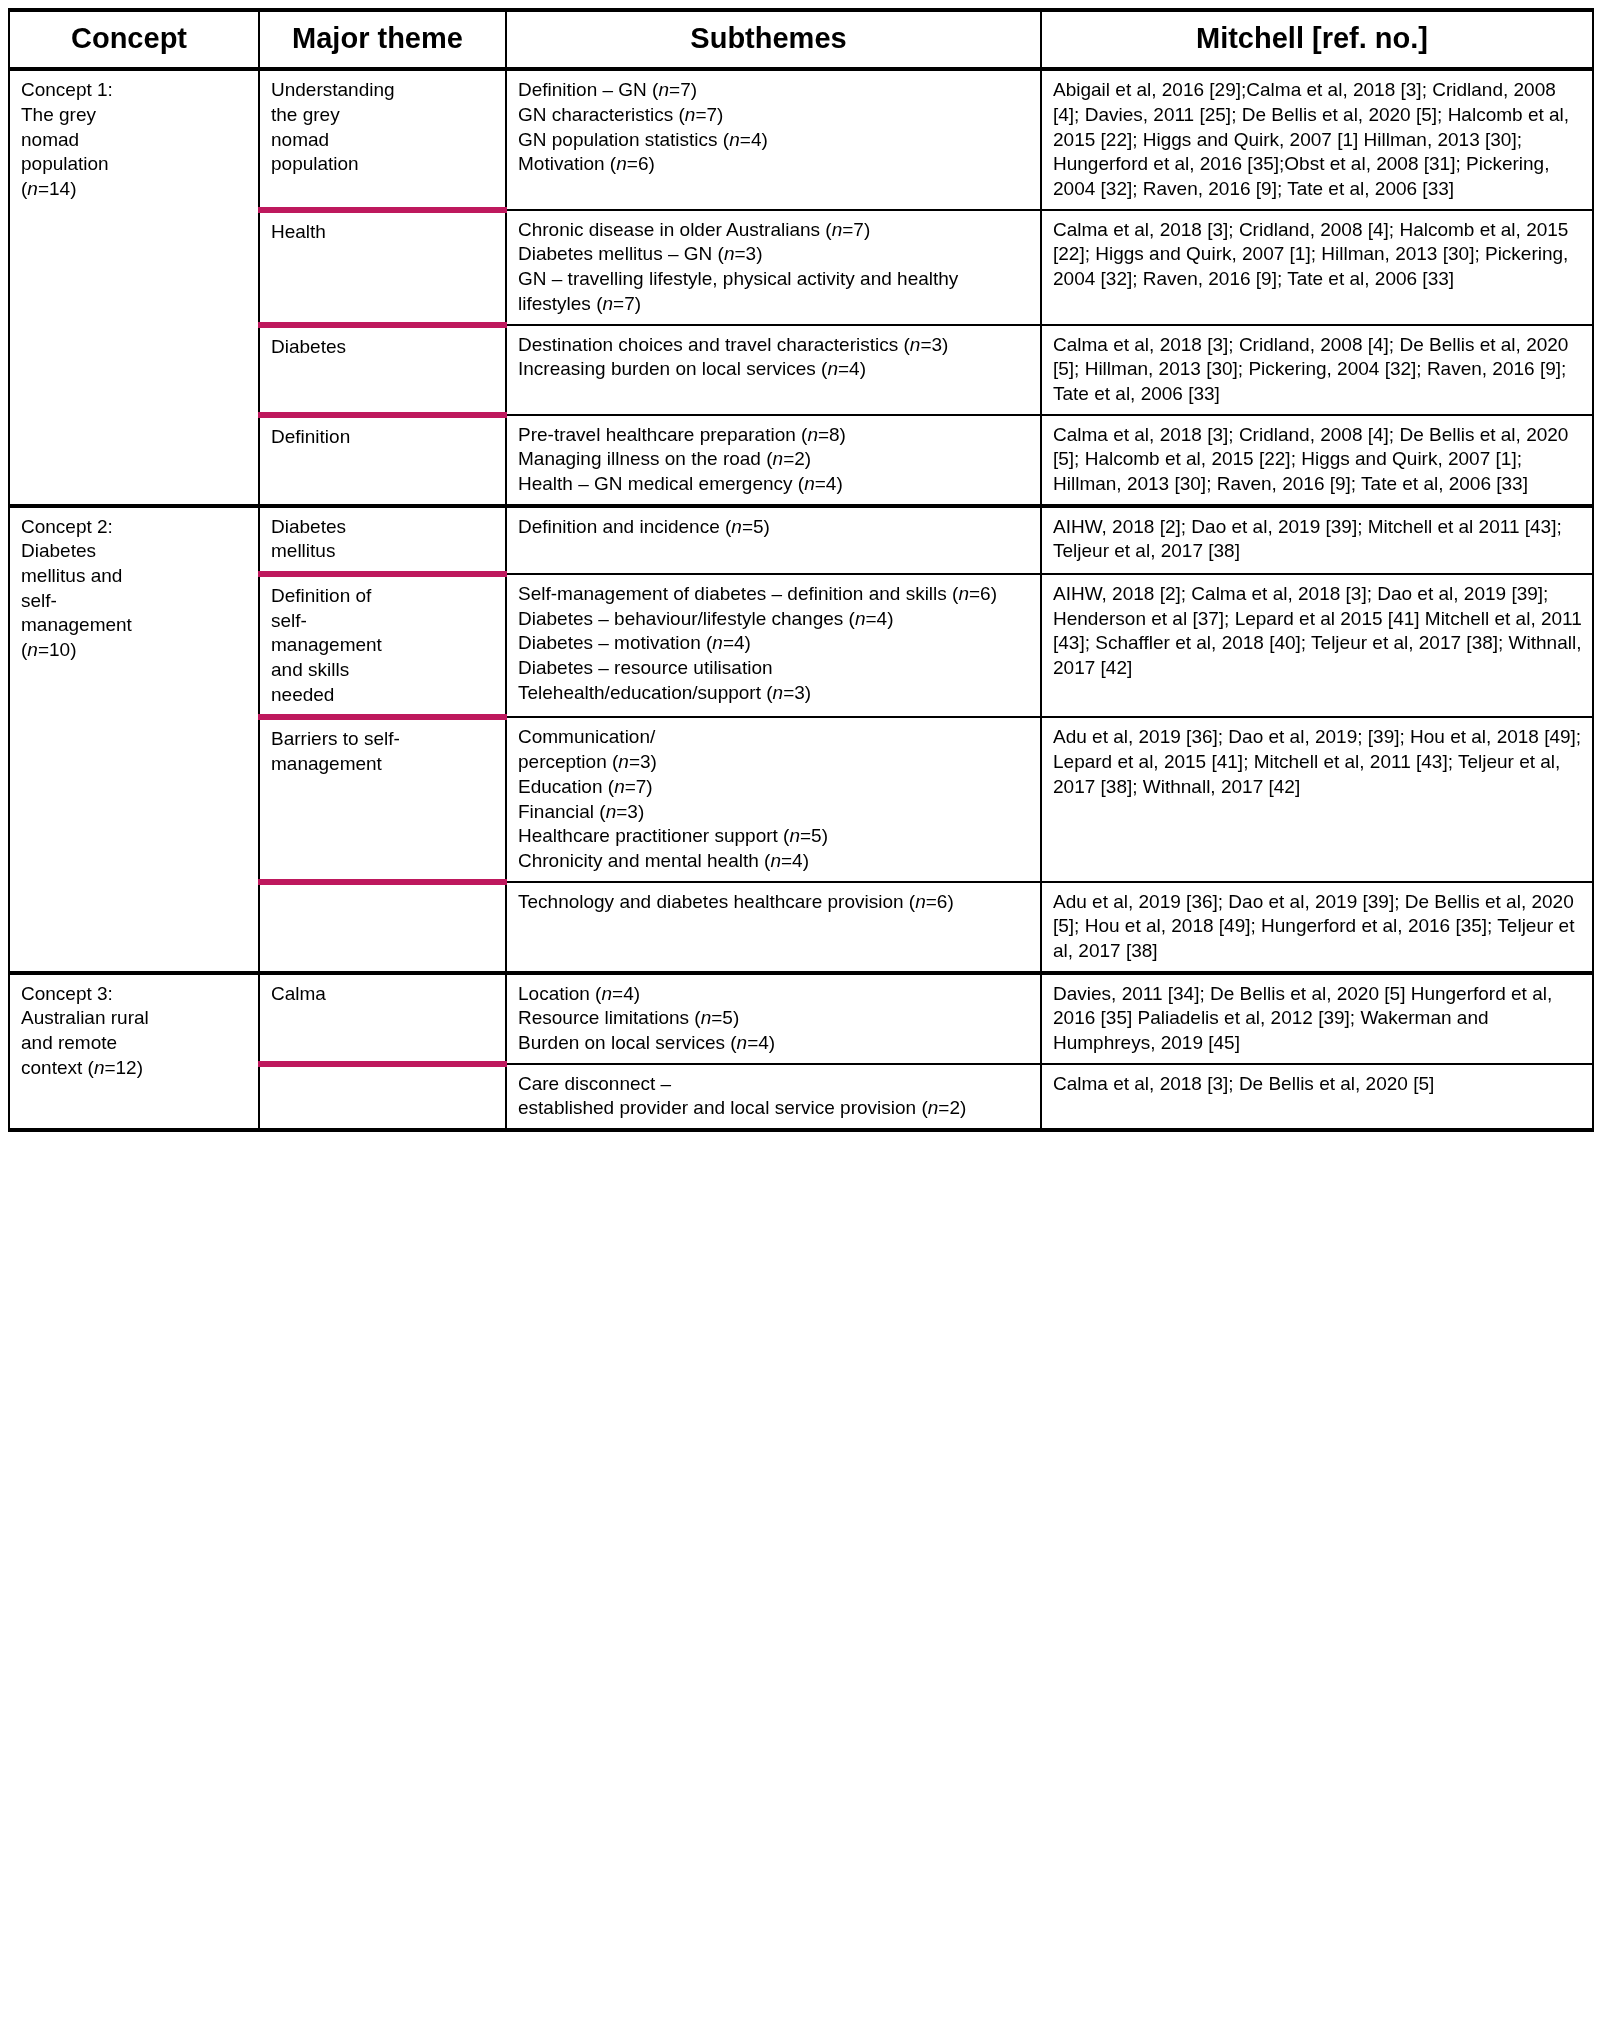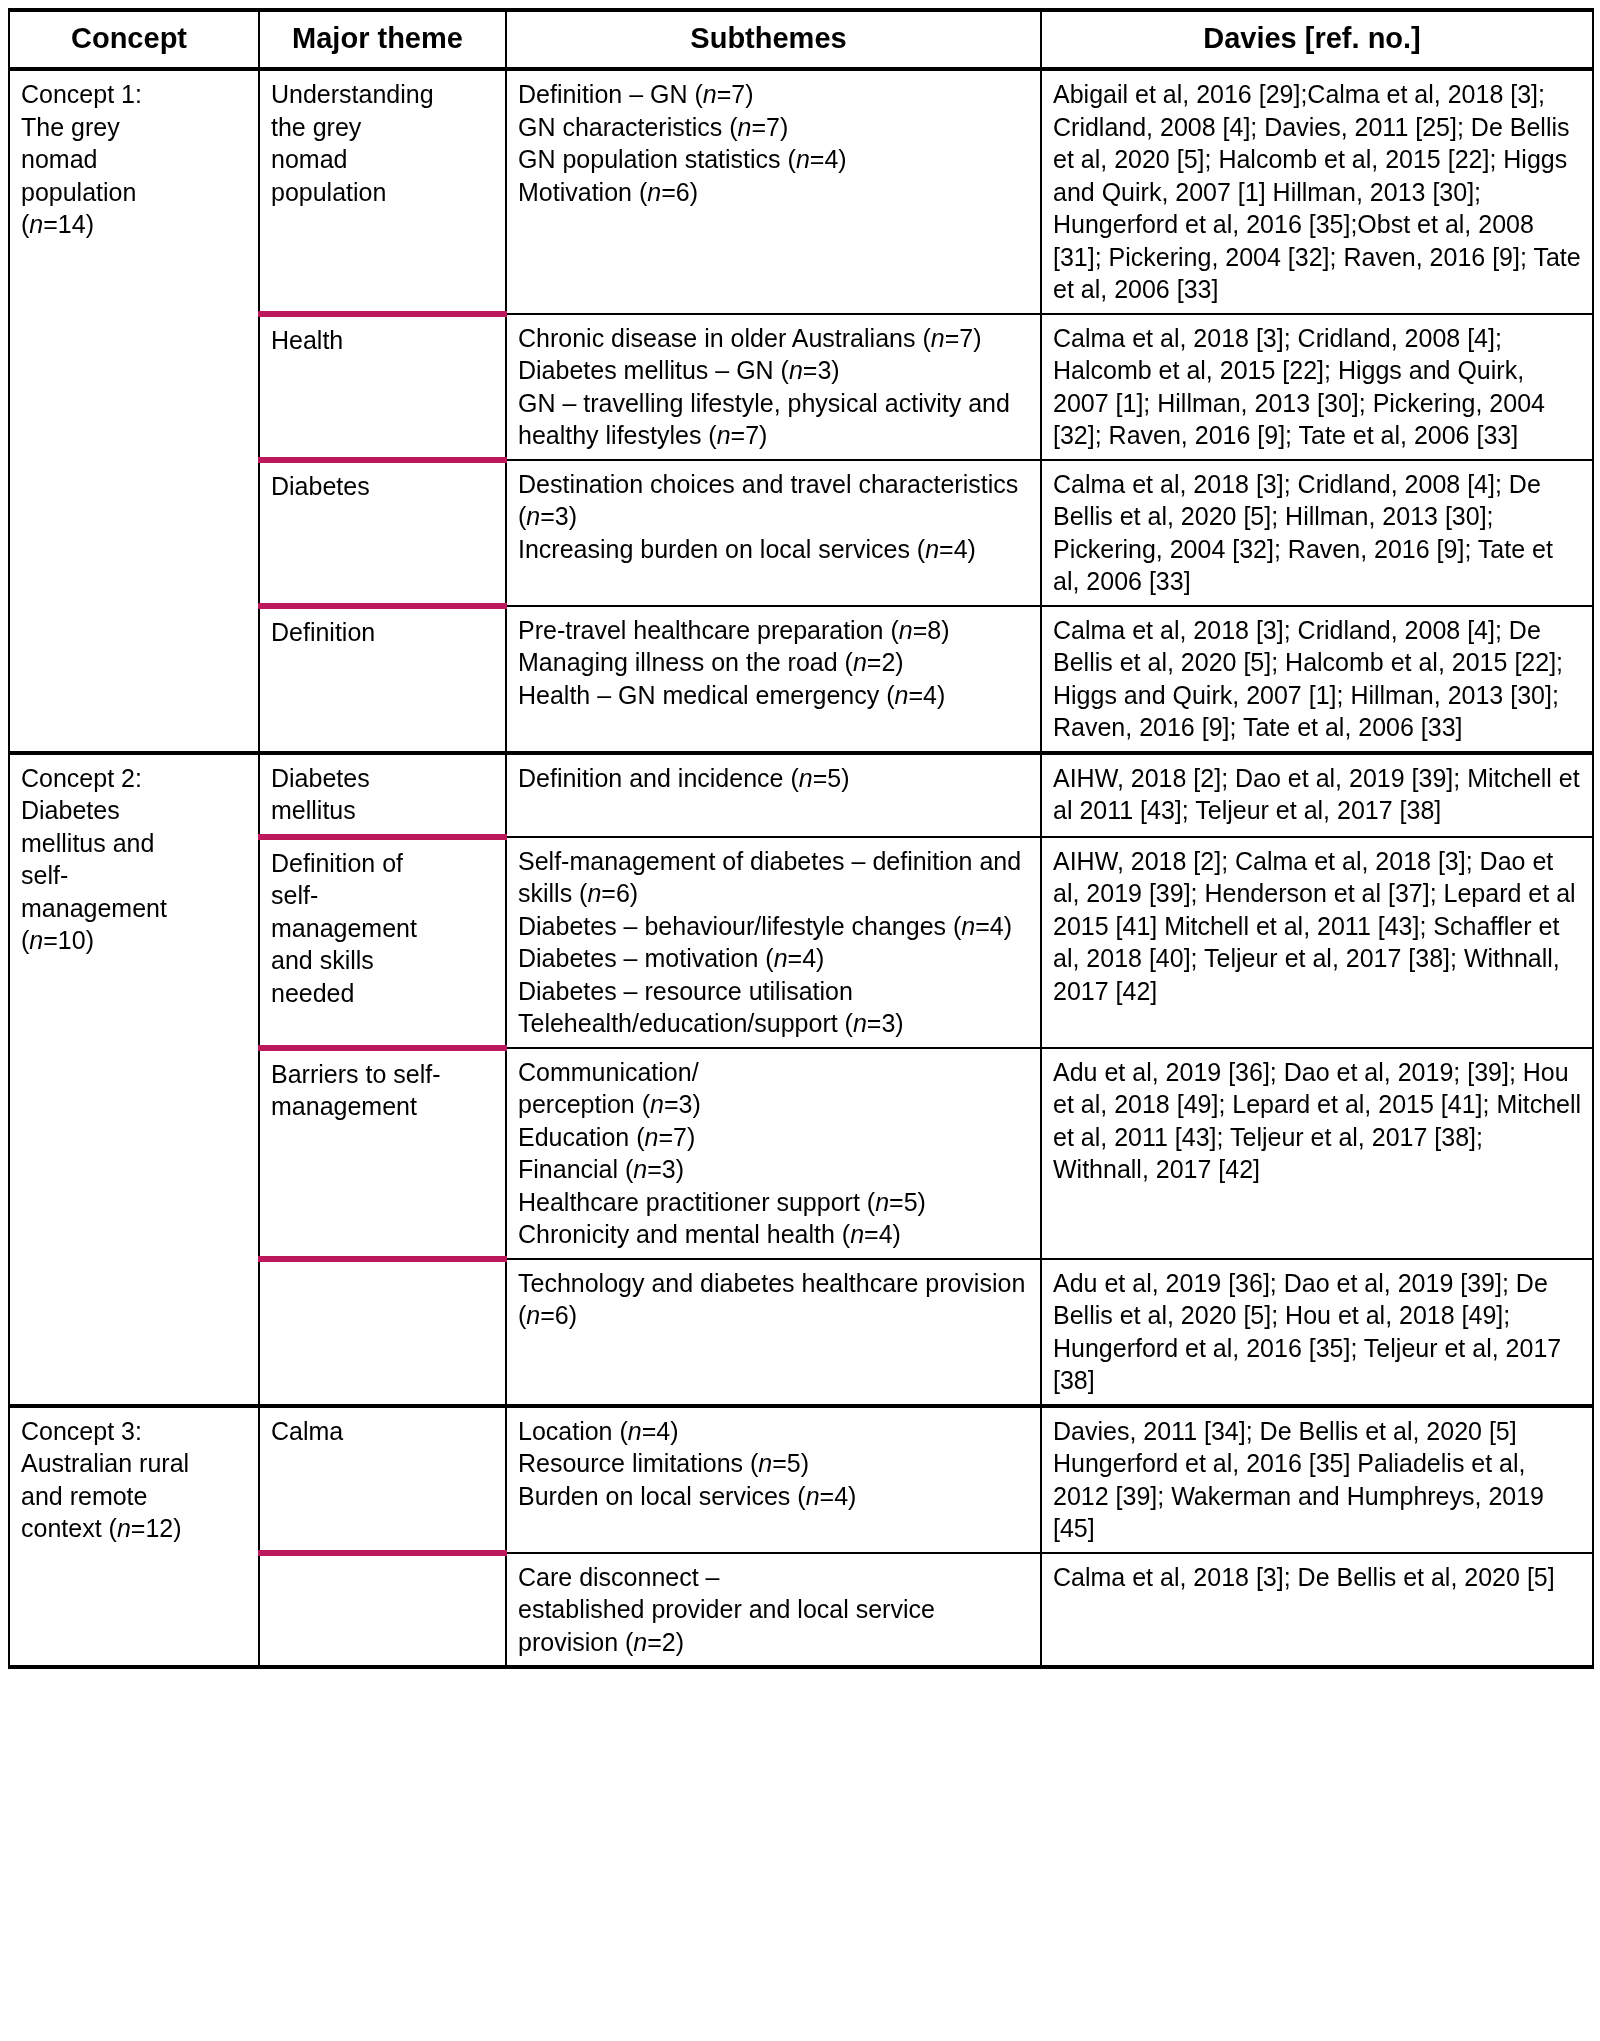--- a/index.html
+++ b/index.html
@@ -41,21 +41,21 @@
     border-left: 2px solid #000;
     border-right: 2px solid #000;
     border-bottom: 4px solid #000;
     vertical-align: middle;
     line-height: 1.15;
   }
   thead th:first-child { border-left: 2px solid #000; }
   thead th:last-child  { border-right: 2px solid #000; }
 
   tbody td {
-    font-size: 25px;
+    font-size: 19px;
     line-height: 1.30;
     vertical-align: top;
     padding: 7px 10px 7px 11px;
     border-left: 2px solid #000;
     border-right: 2px solid #000;
     border-top: 2px solid #000;
     word-wrap: break-word;
     hyphens: none;
   }
   tbody tr.concept-start > td {
@@ -81,21 +81,21 @@
       <col class="c-concept">
       <col class="c-theme">
       <col class="c-subthemes">
       <col class="c-authors">
     </colgroup>
     <thead>
       <tr>
         <th>Concept</th>
         <th>Major theme</th>
         <th>Subthemes</th>
-        <th>Davies [ref. no.]</th>
+        <th>Mitchell [ref. no.]</th>
       </tr>
     </thead>
     <tbody id="table-body">
         <tr class="concept-start">
           <td class="cell-concept" rowspan="4">
             <span class="txt">Concept 1:
 The grey
 nomad
 population
 (<i>n</i>=14)</span>

